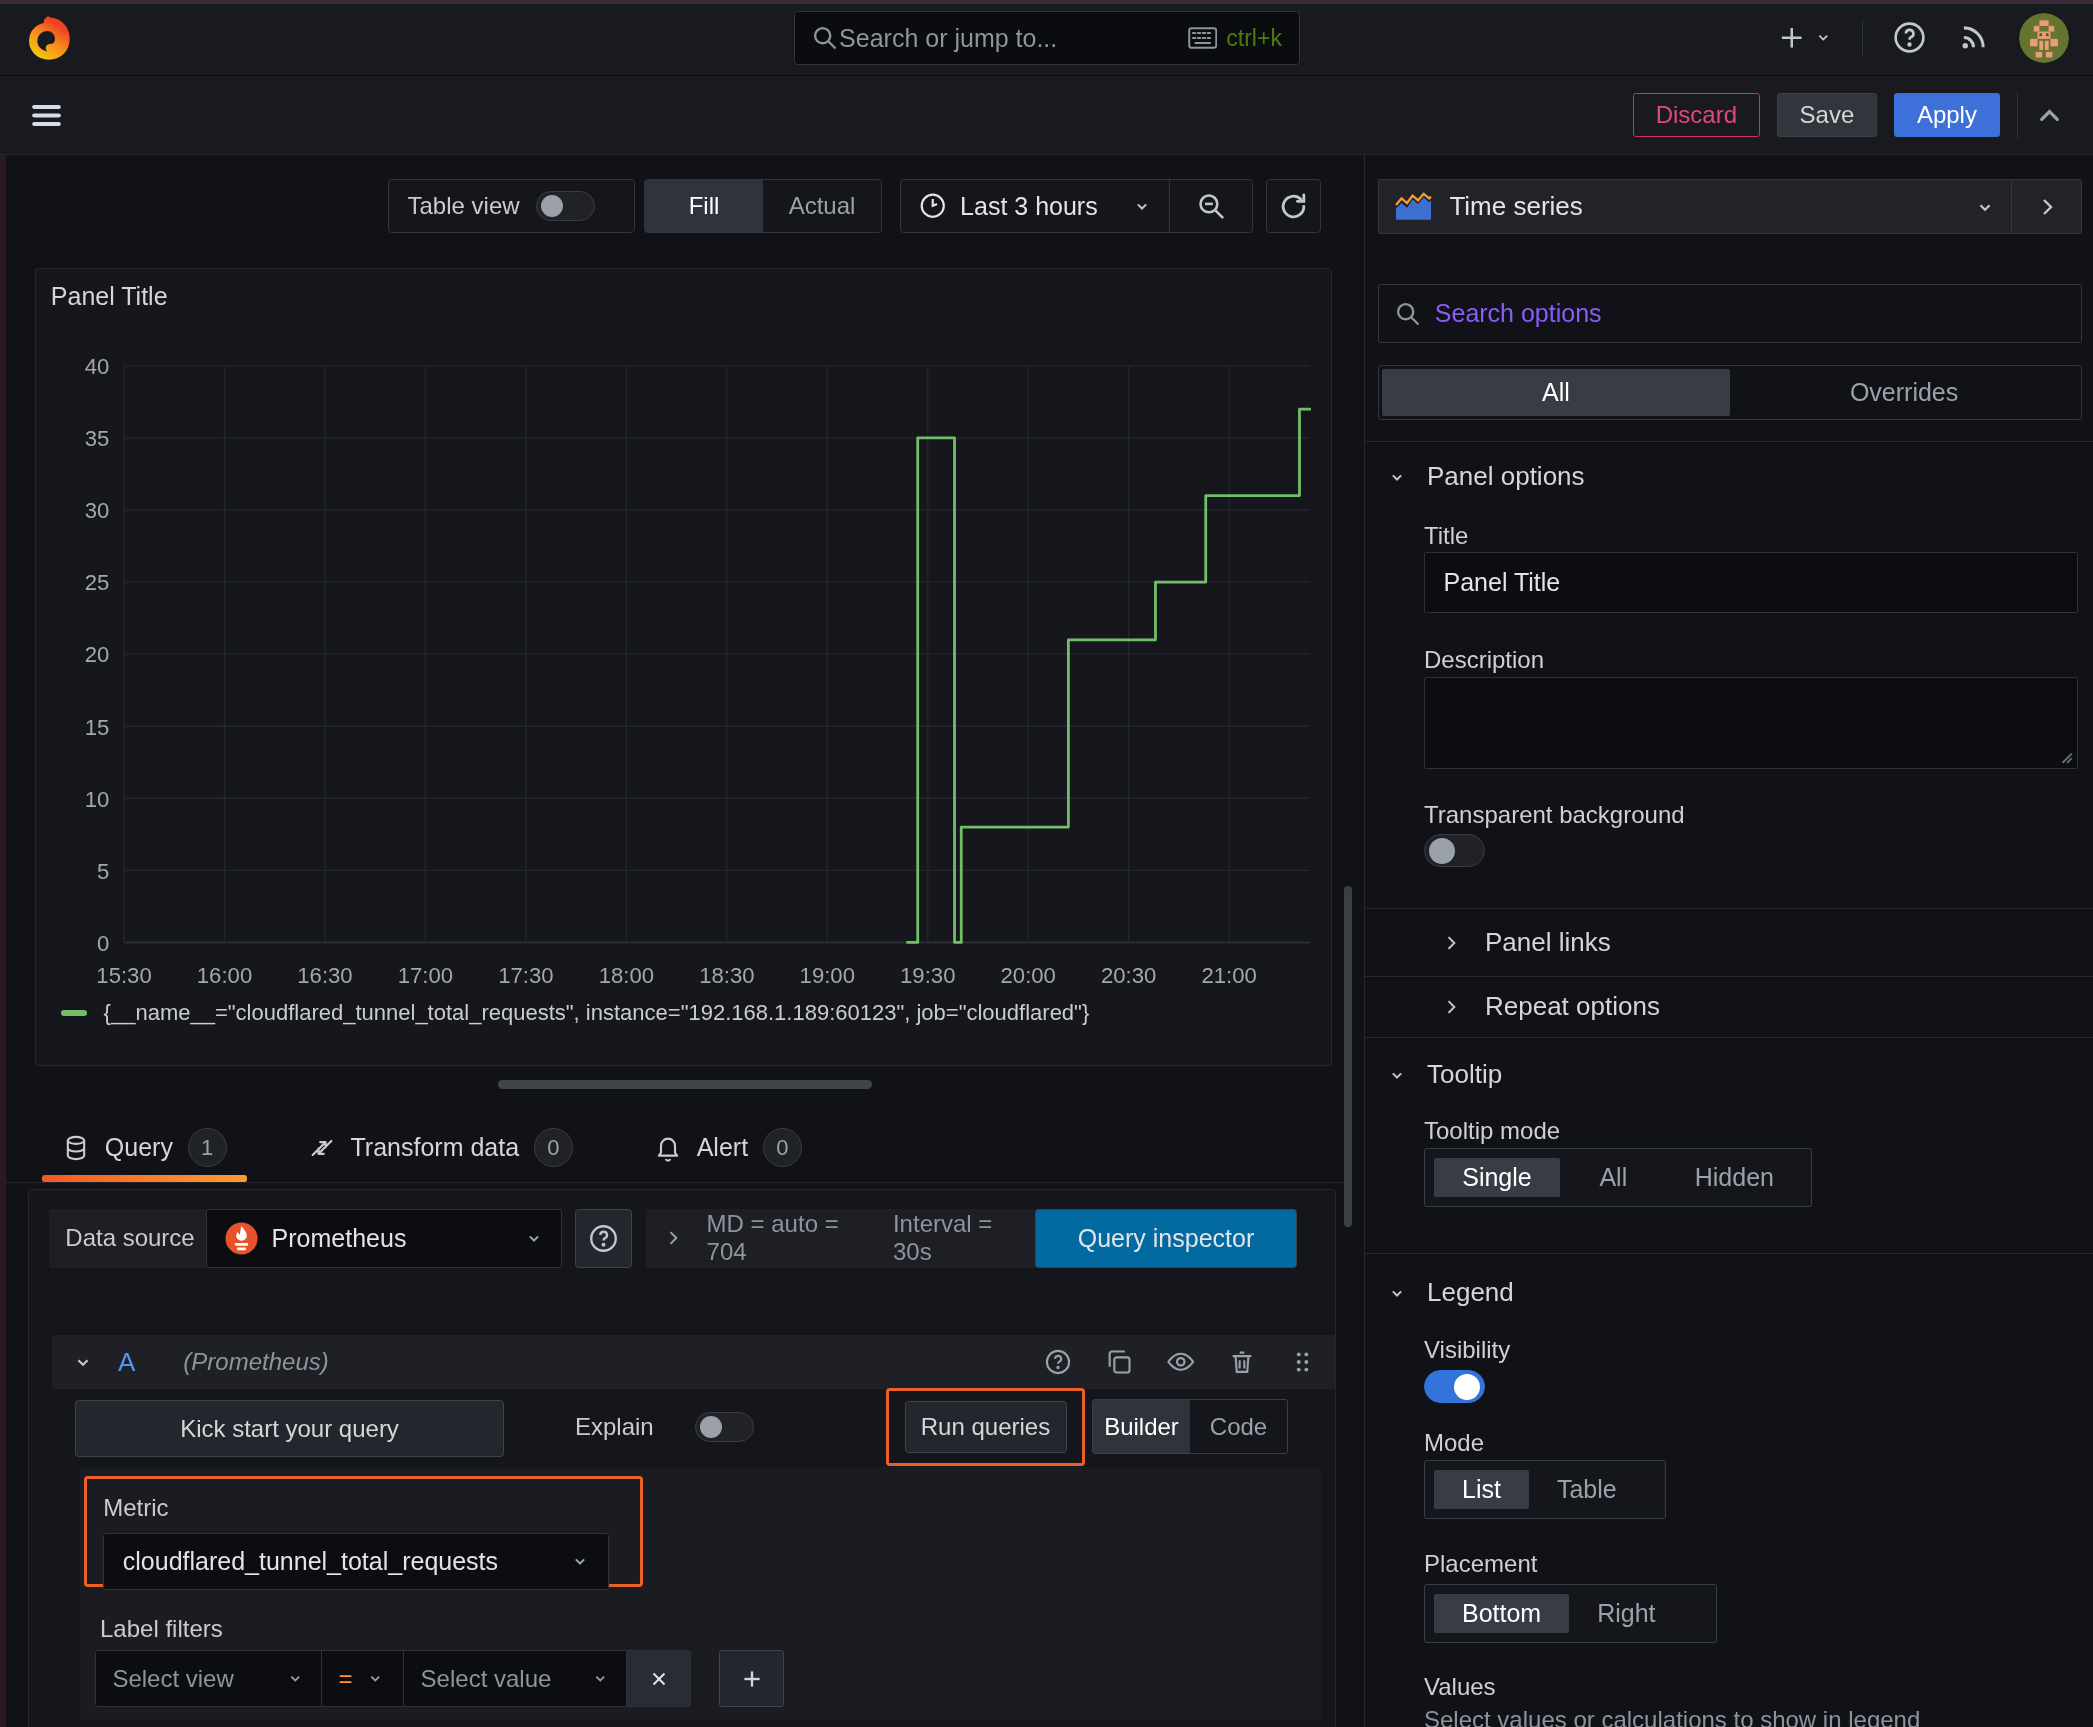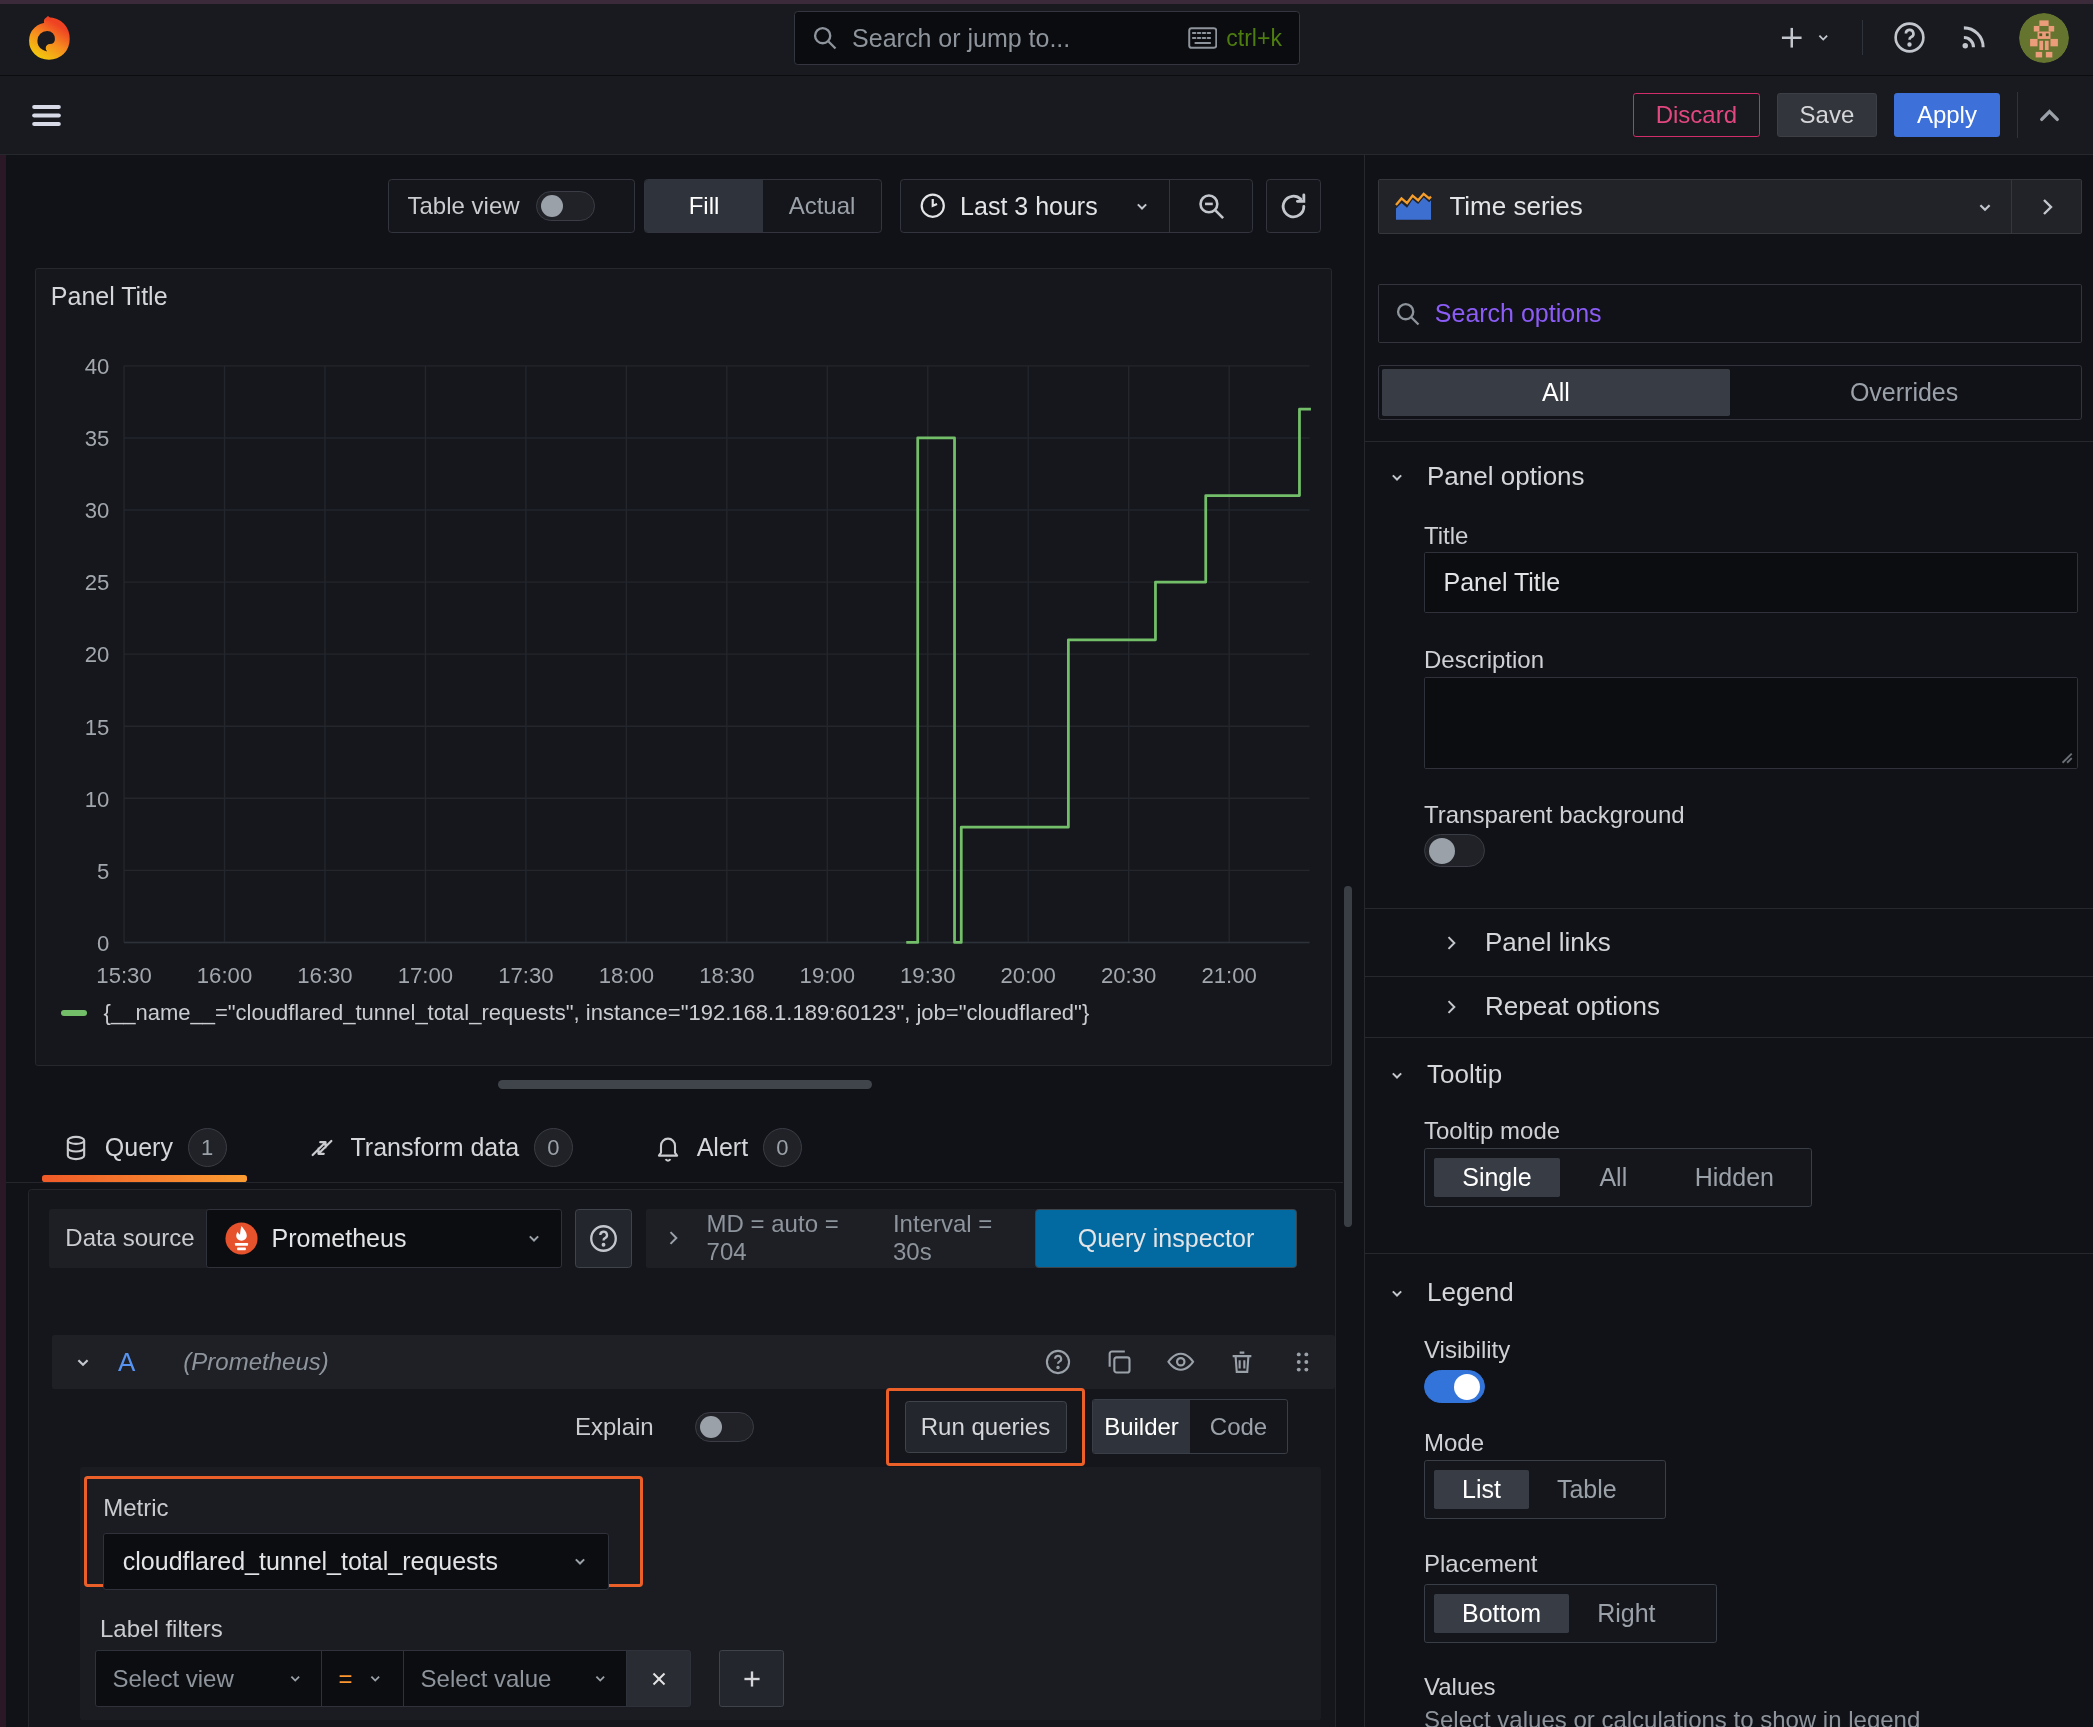--- a/index.html
+++ b/index.html
@@ -4,21 +4,21 @@
 <style>
   * { margin:0; padding:0; box-sizing:border-box; }
   html,body { background:#0b0c0e; }
   body { font-family:"Liberation Sans", sans-serif; color:#d5d6d9; }
   .app { position:relative; width:2093px; height:1728px; background:#111217; overflow:hidden; }
 
   
   .topbar { position:relative; height:76px; background:#181a1f; display:flex; align-items:center; padding:0 24px; border-bottom:0.9px solid #0b0c0e; }
   .edge-strip { position:absolute; left:0; top:76px; bottom:0; width:5.5px; background:#2a1826; z-index:40; }
   .top-strip { position:absolute; left:0; top:0; width:100%; height:3.7px; background:#3a2a3a; z-index:41; }
-  .search-box { position:absolute; left:50%; transform:translateX(-50%); top:11px; width:506px; height:54px; background:#0b0c10; border:0.9px solid #33363e; border-radius:3.7px; display:flex; align-items:center; padding:0 16.6px; gap:13px; }
+  .search-box { position:absolute; left:50%; transform:translateX(-50%); top:11px; width:506px; height:54px; background:#0b0c10; border:0.9px solid #33363e; border-radius:3.7px; display:flex; align-items:center; padding:0 16.6px; }
   .search-box .ph { color:#8e949c; font-size:25px; flex:1; }
   .kbd-hint { display:flex; align-items:center; gap:9.2px; color:#4d7c0f; font-size:23px; }
   .topbar-right { margin-left:auto; display:flex; align-items:center; gap:29.5px; }
   .tb-divider { width:0.9px; height:35px; background:#2f333c; }
   .icon { display:inline-flex; align-items:center; justify-content:center; color:#9ba1a9; }
   .icon svg { display:block; }
   .avatar { width:50px; height:50px; border-radius:50%; overflow:hidden; }
 
   
   .crumb-bar { height:79px; background:#181a1f; display:flex; align-items:center; padding:0 28px; border-bottom:0.9px solid #26282e; position:relative; z-index:45; }
@@ -461,20 +461,23 @@
                   <circle cx="16" cy="5" r="1.8"></circle>
                   <circle cx="9" cy="12" r="1.8"></circle>
                   <circle cx="16" cy="12" r="1.8"></circle>
                   <circle cx="9" cy="19" r="1.8"></circle>
                   <circle cx="16" cy="19" r="1.8"></circle>
                 </svg>
               </span>
           </span>
         </div>
 
+        <div class="kick-btn">
+            <span>Kick start your query</span>
+          </div>
         <div class="explain-lbl">Explain</div>
         <span class="toggle explain-toggle">
             <span class="knob"></span>
           </span>
 
         <div class="hl-box runq-box">
           <div class="runq-btn">
               <span>Run queries</span>
             </div>
         </div>

